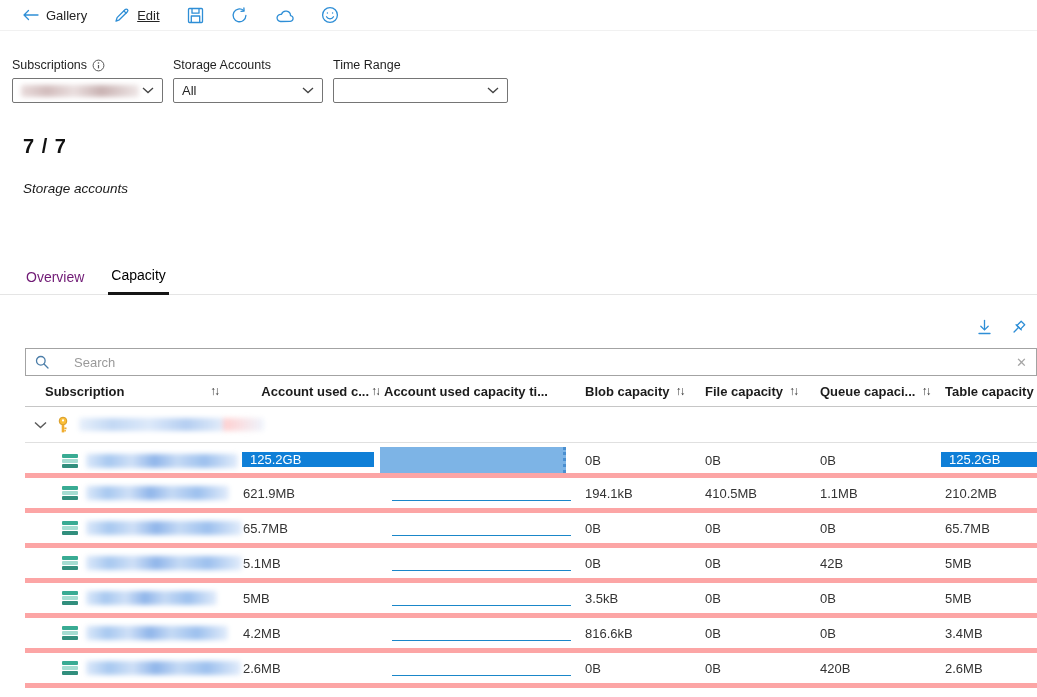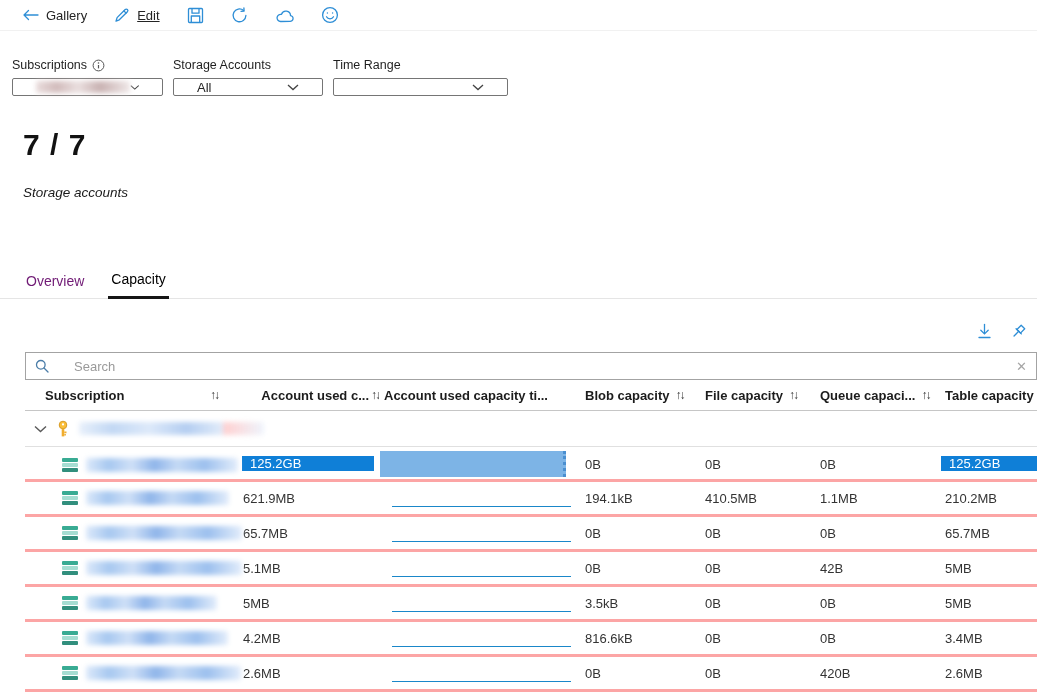--- a/index.html
+++ b/index.html
@@ -12,35 +12,35 @@
     border-bottom: 1px solid #f1f1f1; }
   .tb-btn { display: flex; align-items: center; gap: 7px; background: none; border: none;
     font: 13px "Liberation Sans", sans-serif; color: #242424; cursor: pointer; padding: 0; }
   .tb-btn + .tb-btn { margin-left: 27px; text-decoration: underline; }
   .tb-btn svg { display: block; }
   .ic { stroke: #2e8ed6; fill: none; stroke-width: 1.3; stroke-linecap: round; stroke-linejoin: round; }
 
   
   .filters { display: flex; gap: 10px; padding: 27px 0 0 12px; }
   .filter-label { font-size: 12.5px; color: #1f1f1f; margin-bottom: 6px; display: flex; align-items: flex-end; gap: 5px; }
-  .select { height: 18px; border: 1px solid #757575; border-radius: 2px; display: flex;
-    align-items: center; padding: 0 23px; font-size: 13px; background: #fff; cursor: pointer; }
+  .select { height: 25px; border: 1px solid #757575; border-radius: 2px; display: flex;
+    align-items: center; padding: 0 8px; font-size: 13px; background: #fff; cursor: pointer; }
   .select .spacer { flex: 1; }
   .f1 .select { width: 151px; } .f2 .select { width: 150px; } .f3 .select { width: 175px; }
 
   
   .blur { display: inline-block; height: 14px; border-radius: 2px; filter: blur(2.5px); }
   .blur-pink { height: 12px; width: 118px;
     background: linear-gradient(90deg,#e9dcdc,#d2bcbc 22%,#eadfdf 45%,#c9b2b2 68%,#efe7e7 100%); }
   .blur-blue { background: linear-gradient(90deg,#dce9fa 0%,#a7c8f0 15%,#cfe0f7 30%,#8fb5ea 45%,#c5daf5 60%,#9cc0ee 78%,#e3edfb 100%); }
   .blur-blue-light { height: 13px;
     background: linear-gradient(90deg,#e8f0fb 0%,#c2d8f4 18%,#dde9fa 38%,#b4cef1 58%,#e2ecfa 78%,#f997 0,#eff5fd 100%); }
 
   
-  .count { margin: 32px 0 0 23px; font-size: 30px; font-weight: 700; color: #121212; letter-spacing: 1px; }
+  .count { margin: 32px 0 0 23px; font-size: 20px; font-weight: 700; color: #121212; letter-spacing: 1px; }
   .caption { margin: 23px 0 0 23px; font-size: 13.5px; font-style: italic; color: #1a1a1a; }
 
   
   .tabs { margin-top: 47px; padding-left: 23px; border-bottom: 1px solid #e5e5e5;
     display: flex; gap: 21px; align-items: flex-end; }
   .tab { font-size: 14px; padding: 0 3px 9px 3px; cursor: pointer; }
   .tab-inactive { color: #701a75; }
   .tab-active { color: #000000; border-bottom: 3px solid #161616; margin-bottom: -1px; margin-top: 24px; }
 
   
@@ -62,21 +62,21 @@
   .th .sort { font-size: 12px; font-weight: 400; color: #333; margin-left: 6px; letter-spacing: -2px; }
   .th.c0 { justify-content: space-between; padding: 0 24px 0 20px; }
   .th.c1 { padding-left: 1px; justify-content: flex-end; } .th.c1 .sort { margin-left: 2px; }
   .th.c2 { padding-left: 5px; }
 
   .group-row { height: 36px; display: flex; align-items: center; padding-left: 7px;
     border-bottom: 1px solid #e0e0e0; cursor: pointer; }
   .group-row .blur { margin-left: 9px; width: 185px; }
   .chev-btn { background: none; border: none; padding: 2px; cursor: pointer; }
 
-  .row { height: 35px; border-bottom: 3px solid #fca5a5; }
+  .row { height: 35px; border-bottom: 5px solid #fca5a5; }
   .cell { display: flex; align-items: center; padding-left: 9px; color: #333; white-space: nowrap; }
   .name-cell { padding-left: 37px; }
   .st-icon { width: 16px; height: 14px; display: flex; flex-direction: column; gap: 1px; flex: none; }
   .st-icon i { flex: 1; border-radius: 1px; }
   .st-icon i:nth-child(1) { background: #39ab93; }
   .st-icon i:nth-child(2) { background: #a5ddd2; }
   .st-icon i:nth-child(3) { background: #318f7d; }
   .name-cell .blur { margin-left: 8px; }
   .c-used { padding-left: 1px; }
   .c-trend { position: relative; padding: 0; }

